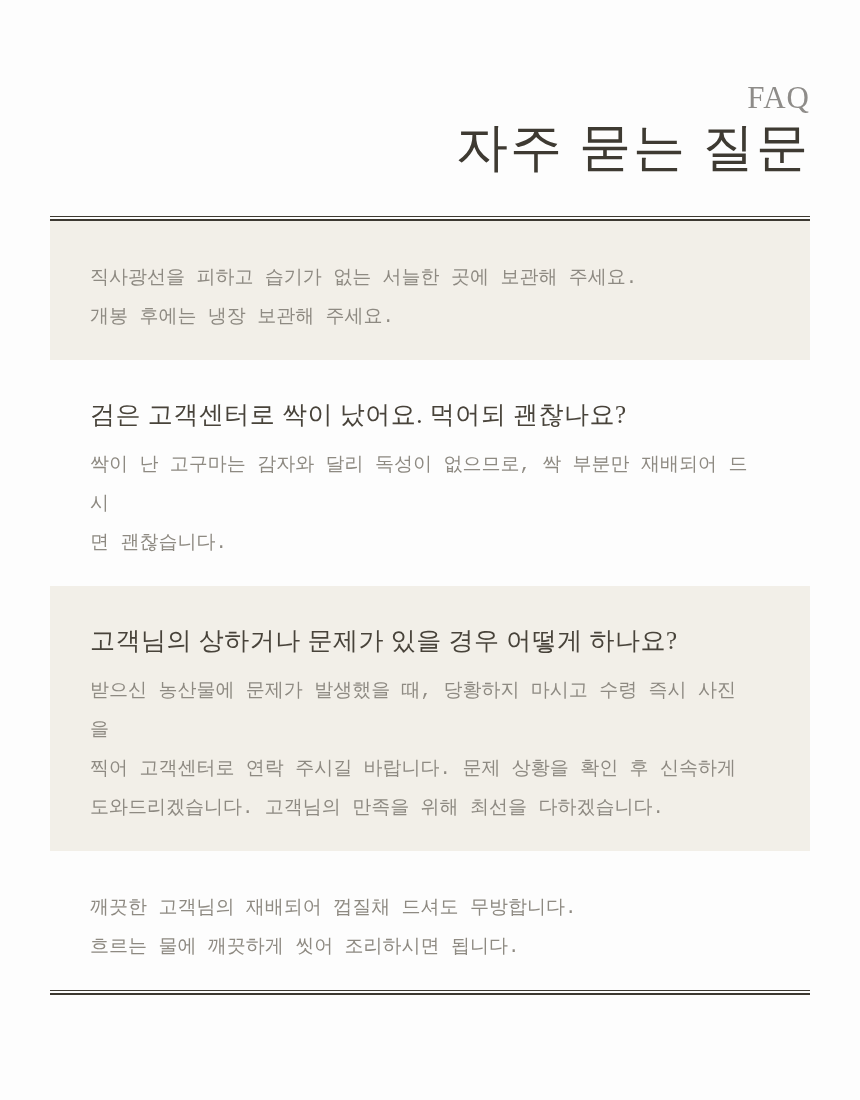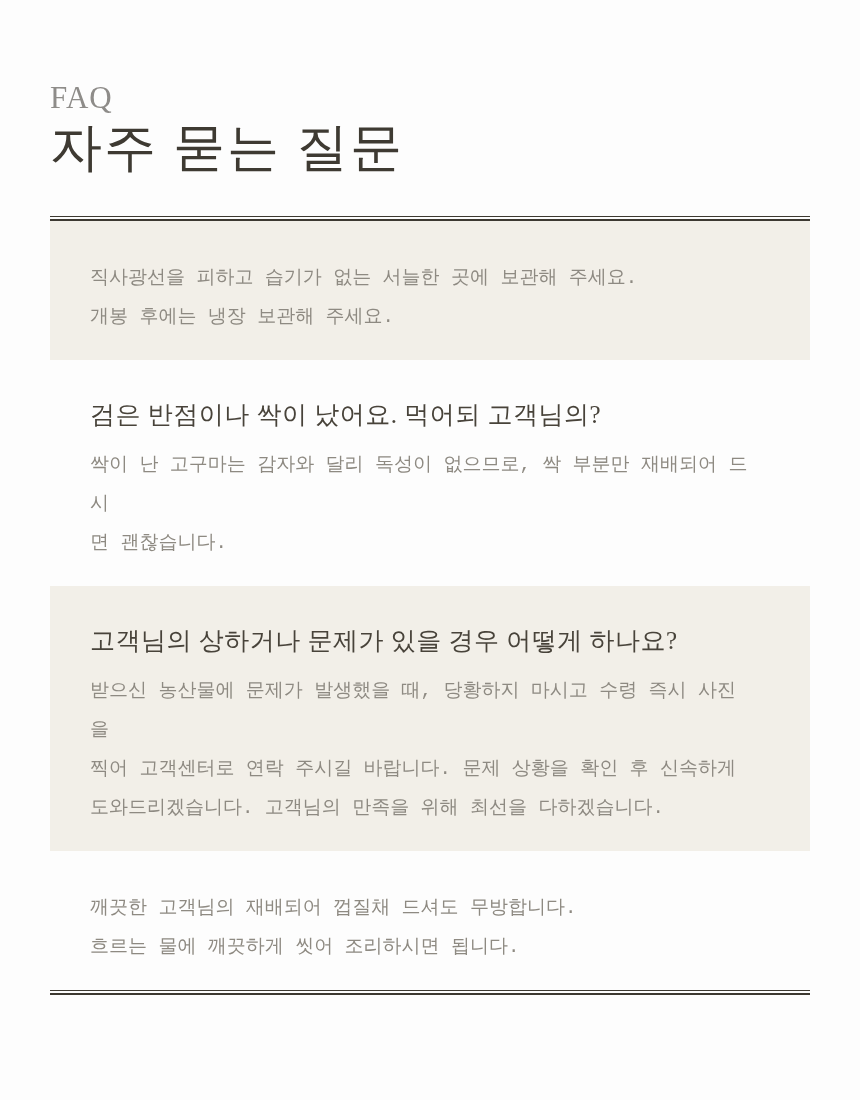--- a/index.html
+++ b/index.html
@@ -10,21 +10,21 @@
     height: 1100px;
     background: #fdfdfd;
     overflow: hidden;
     font-family: "Liberation Sans", sans-serif;
   }
   .content {
     width: 760px;
     margin-left: 50px;
   }
   
-  .header { padding-top: 78px; }
+  .header { padding-top: 78px; text-align: right; }
   .eyebrow {
     font-family: "Liberation Serif", "DejaVu Serif", serif;
     font-size: 31px;
     line-height: 40px;
     color: #8e8c89;
     letter-spacing: 1px;
   }
   .title {
     font-family: Liberation Serif, serif;
     font-size: 52px;
@@ -80,21 +80,21 @@
     <div class="rule rule-top"></div>
 
     <div class="faq-list">
 
       <section class="faq-item shaded">
         <p class="answer">직사광선을 피하고 습기가 없는 서늘한 곳에 보관해 주세요.
 개봉 후에는 냉장 보관해 주세요.</p>
       </section>
 
       <section class="faq-item">
-        <h2 class="question">검은 반점이나 싹이 났어요. 먹어되 고객님의?</h2>
+        <h2 class="question">검은 고객센터로 싹이 났어요. 먹어되 괜찮나요?</h2>
         <p class="answer">싹이 난 고구마는 감자와 달리 독성이 없으므로, 싹 부분만 재배되어 드시
 면 괜찮습니다.</p>
       </section>
 
       <section class="faq-item shaded">
         <h2 class="question">고객님의 상하거나 문제가 있을 경우 어떻게 하나요?</h2>
         <p class="answer">받으신 농산물에 문제가 발생했을 때, 당황하지 마시고 수령 즉시 사진을
 찍어 고객센터로 연락 주시길 바랍니다. 문제 상황을 확인 후 신속하게
 도와드리겠습니다. 고객님의 만족을 위해 최선을 다하겠습니다.</p>
       </section>

